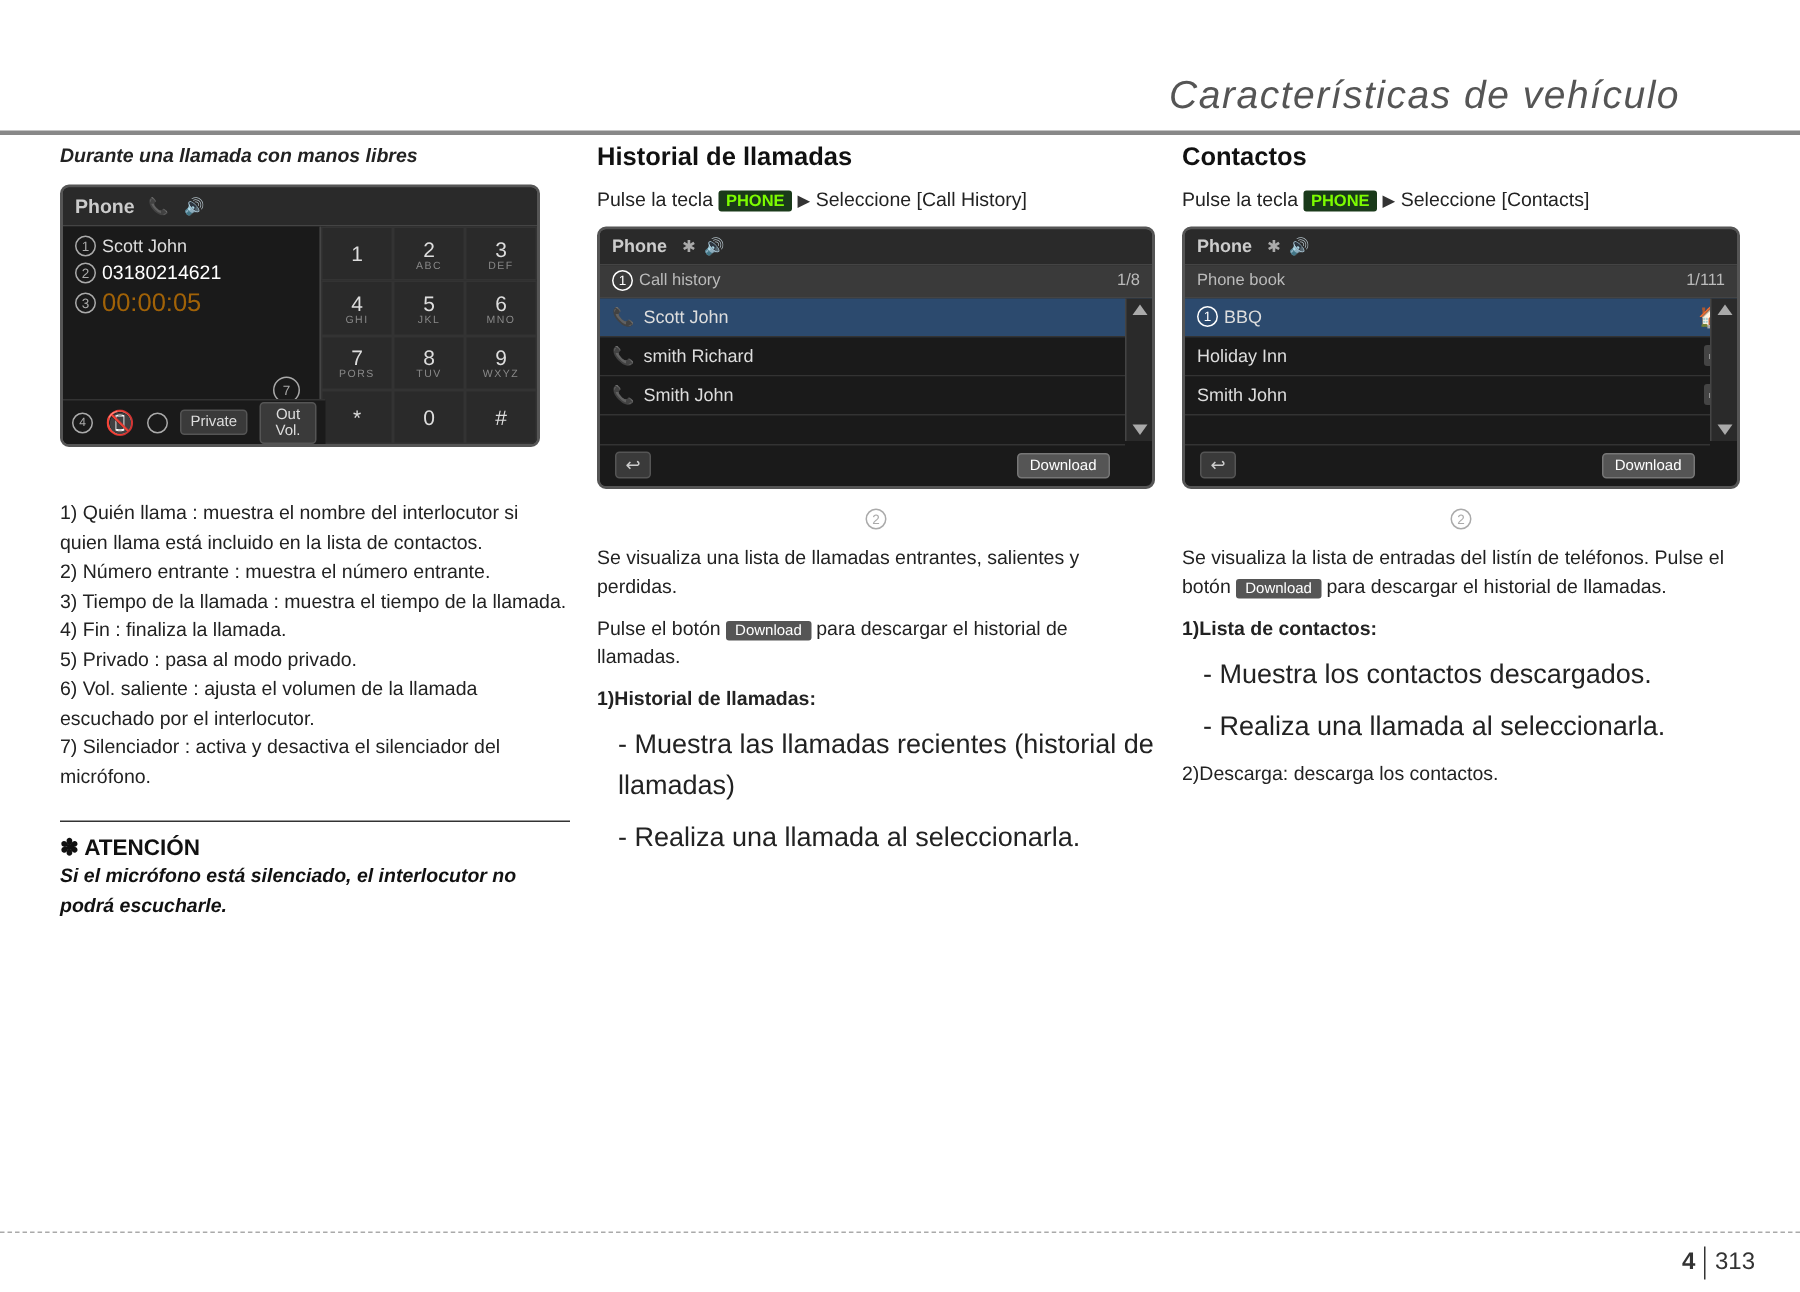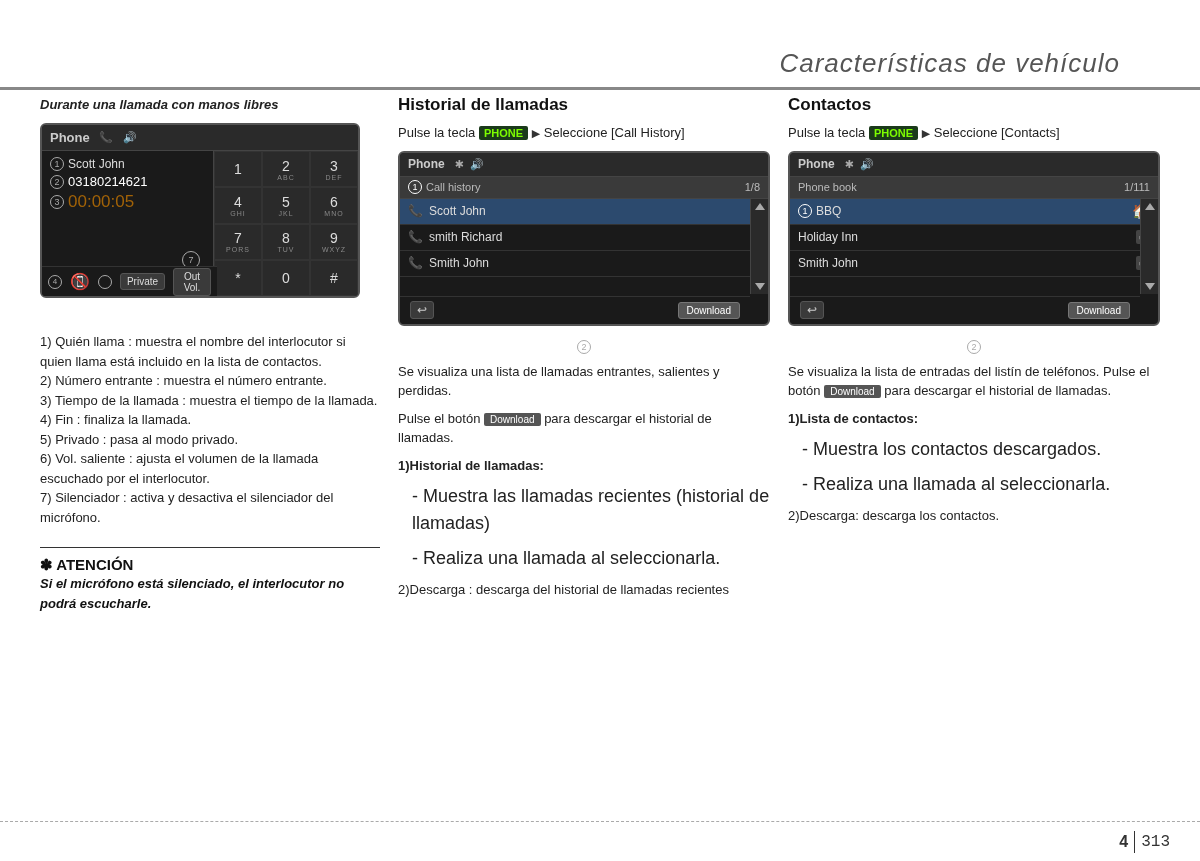--- a/index.html
+++ b/index.html
@@ -49,21 +49,20 @@
     }
     .footer-divider {
       width: 1px;
       height: 22px;
       background: #333;
       margin: 0 6px;
     }
     .footer-num {
       font-size: 16px;
       color: #333;
-      font-family: Liberation Mono, monospace;
     }
 
     
     .content {
       position: absolute;
       top: 95px;
       bottom: 45px;
       left: 40px;
       right: 40px;
       display: flex;
@@ -646,21 +645,20 @@
     <p class="body-text">Se visualiza una lista de llamadas entrantes, salientes y perdidas.</p>
     <p class="body-text">
       <span>Pulse el botón</span>
       <span class="download-inline">Download</span>
       <span>para descargar el historial de llamadas.</span>
     </p>
 
     <p class="body-text-bold">1)Historial de llamadas:</p>
     <p class="indent-text">- Muestra las llamadas recientes (historial de llamadas)</p>
     <p class="indent-text">- Realiza una llamada al seleccionarla.</p>
-    <p class="body-text">2)Descarga : descarga del historial de llamadas recientes</p>
   </div>
 
   <div class="col-right">
     <div>
       <span class="section-title">Contactos</span>
     </div>
 
     <p class="body-text">
       <span>Pulse la tecla</span>
       <span class="phone-key-inline">PHONE</span>

